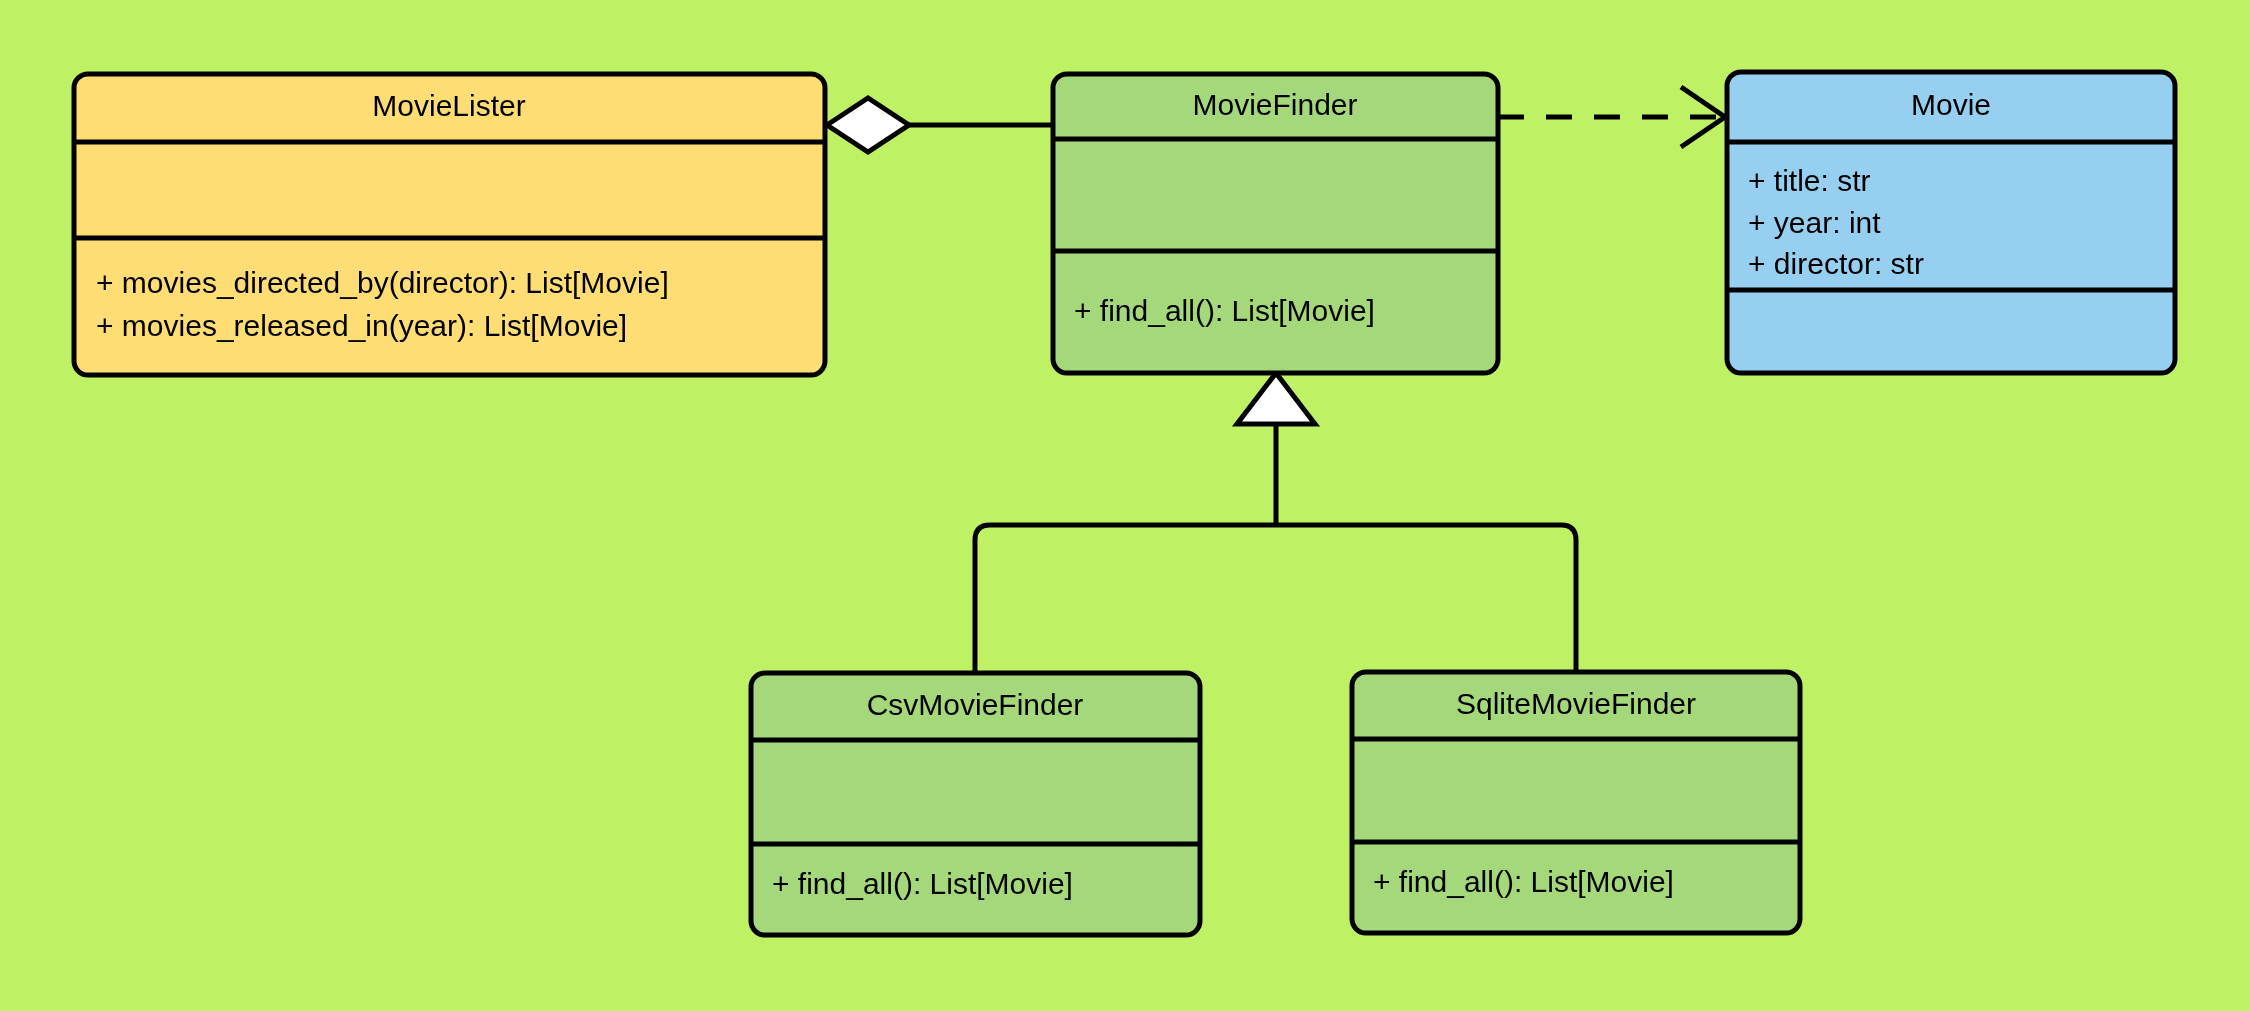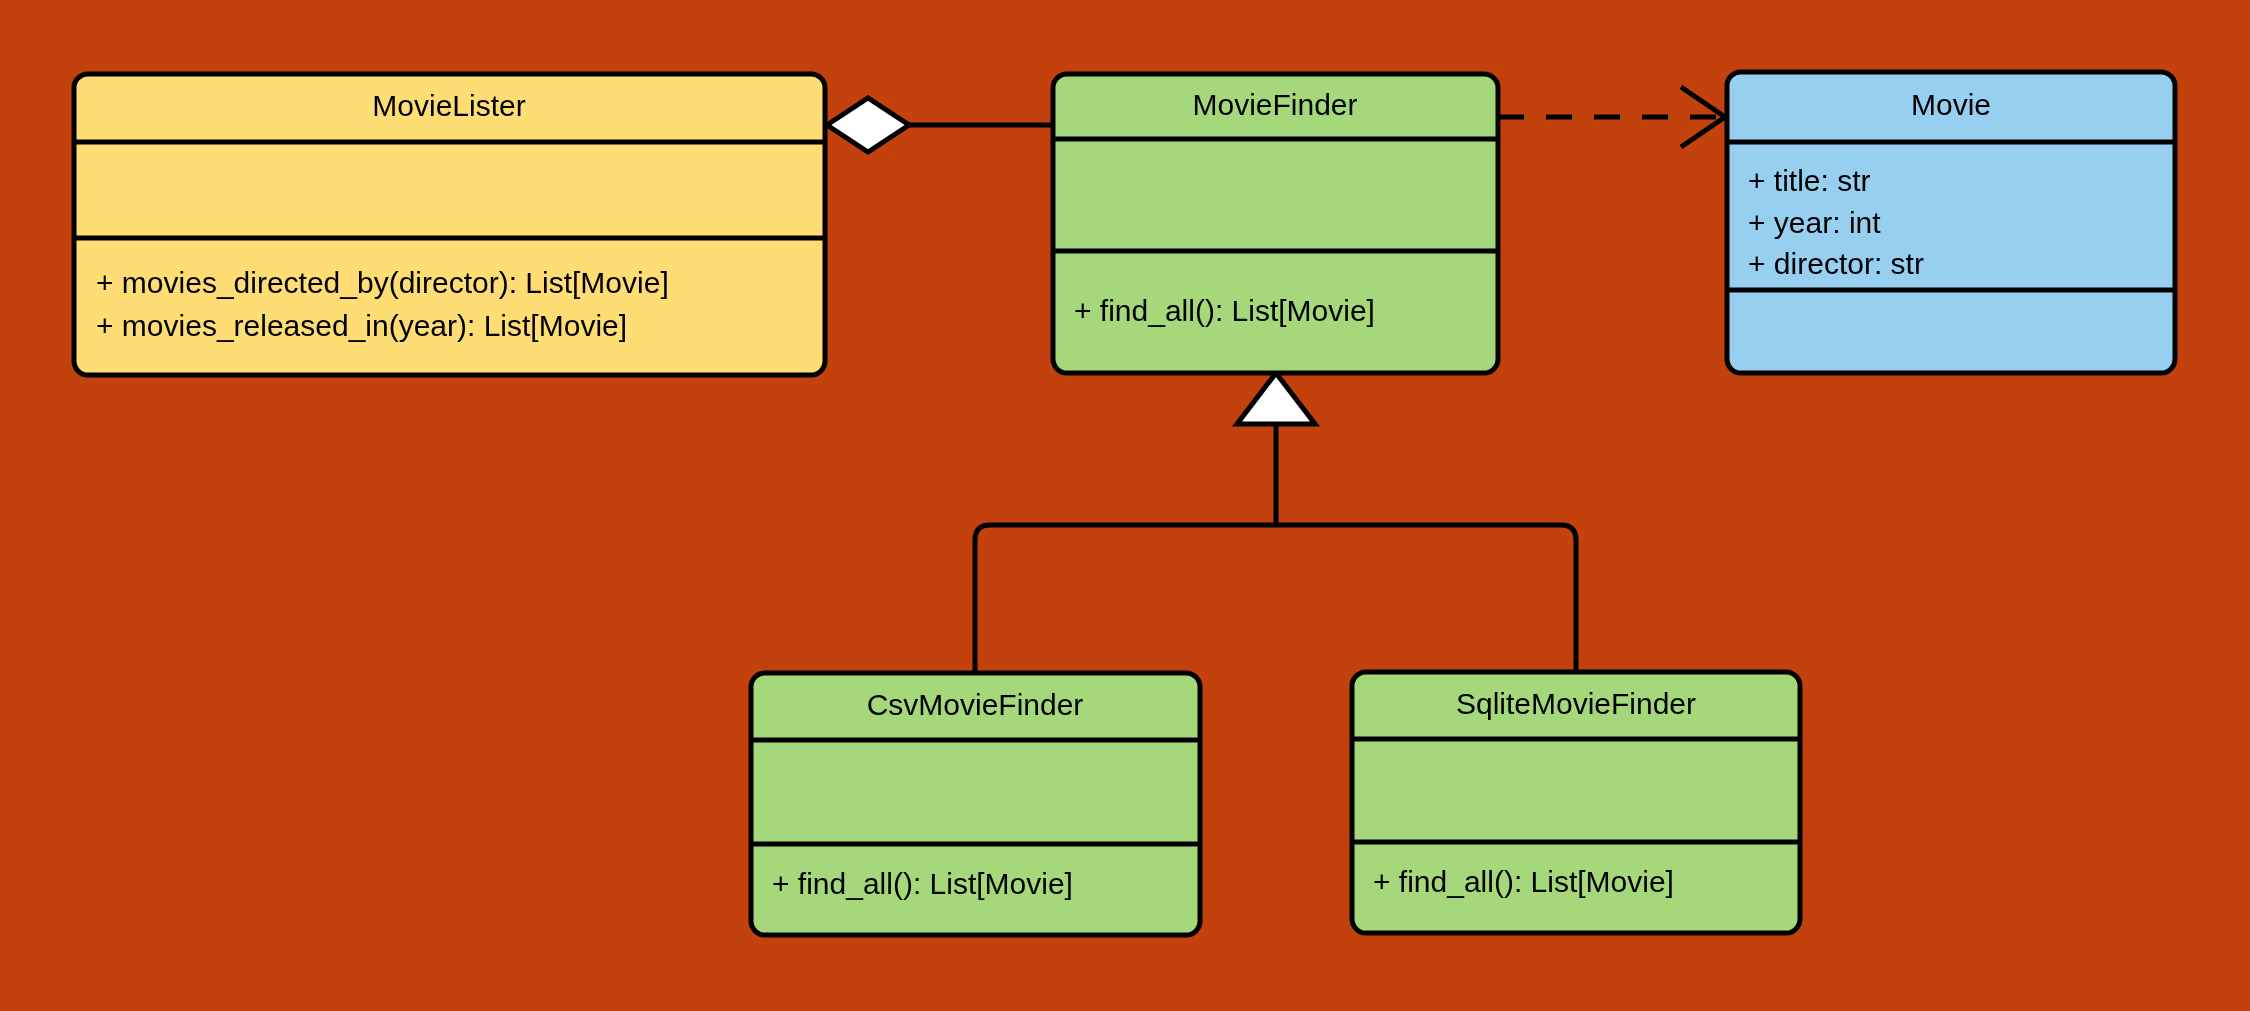--- a/index.html
+++ b/index.html
@@ -10,21 +10,21 @@
   body {
     width: 2250px;
     height: 1011px;
     font-family: "Liberation Sans", sans-serif;
     overflow: hidden;
   }
   #diagram-root {
     position: relative;
     width: 2250px;
     height: 1011px;
-    background: #c2410c;
+    background: #bef264;
   }
   svg.uml-canvas {
     display: block;
     width: 2250px;
     height: 1011px;
   }
   .cls-box {
     stroke: #000000;
     stroke-width: 5;
   }

